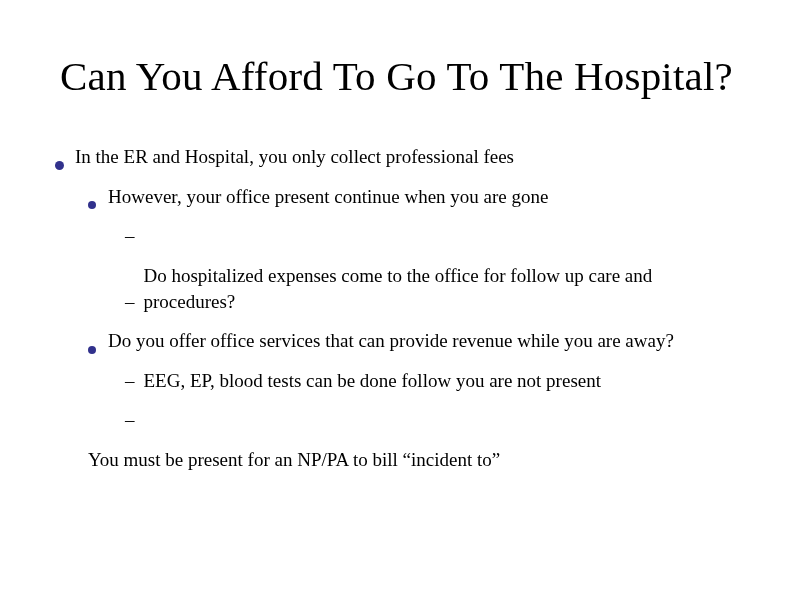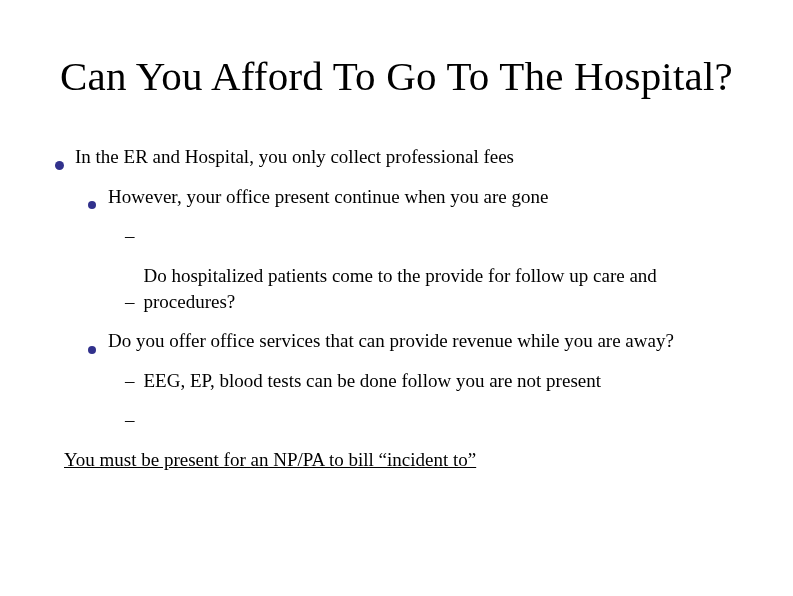--- a/index.html
+++ b/index.html
@@ -34,21 +34,21 @@
   .bullet {
     display: flex;
     align-items: flex-end;
     font-size: 19px;
     line-height: 1.35;
     margin-bottom: 14px;
   }
   .level-1 { padding-left: 55px; }
   .level-2 { padding-left: 88px; }
   .level-3 { padding-left: 125px; }
-  .level-4 { padding-left: 64px; text-decoration: underline; }
+  .level-4 { padding-left: 88px; }
 
   .marker-dot {
     width: 8px;
     height: 8px;
     border-radius: 50%;
     margin: 9px 12px 0 0;
     flex: 0 0 auto;
   }
   .level-1 .marker-dot {
     width: 9px;
@@ -77,21 +77,21 @@
       </div>
       <div class="bullet level-2">
         <span class="marker marker-dot" style="background: rgb(49, 49, 140);"></span>
         <div class="text">However, your office present continue when you are gone</div>
       </div>
       <div class="bullet level-3">
         <span class="marker marker-dash" style="color: rgb(0, 0, 0);">–</span>
       </div>
       <div class="bullet level-3">
         <span class="marker marker-dash" style="color: rgb(0, 0, 0);">–</span>
-        <div class="text">Do hospitalized patients come to the provide for follow up care and procedures?</div>
+        <div class="text">Do hospitalized expenses come to the office for follow up care and procedures?</div>
       </div>
       <div class="bullet level-2">
         <span class="marker marker-dot" style="background: rgb(49, 49, 140);"></span>
         <div class="text">Do you offer office services that can provide revenue while you are away?</div>
       </div>
       <div class="bullet level-3">
         <span class="marker marker-dash" style="color: rgb(0, 0, 0);">–</span>
         <div class="text">EEG, EP, blood tests can be done follow you are not present</div>
       </div>
       <div class="bullet level-3">

